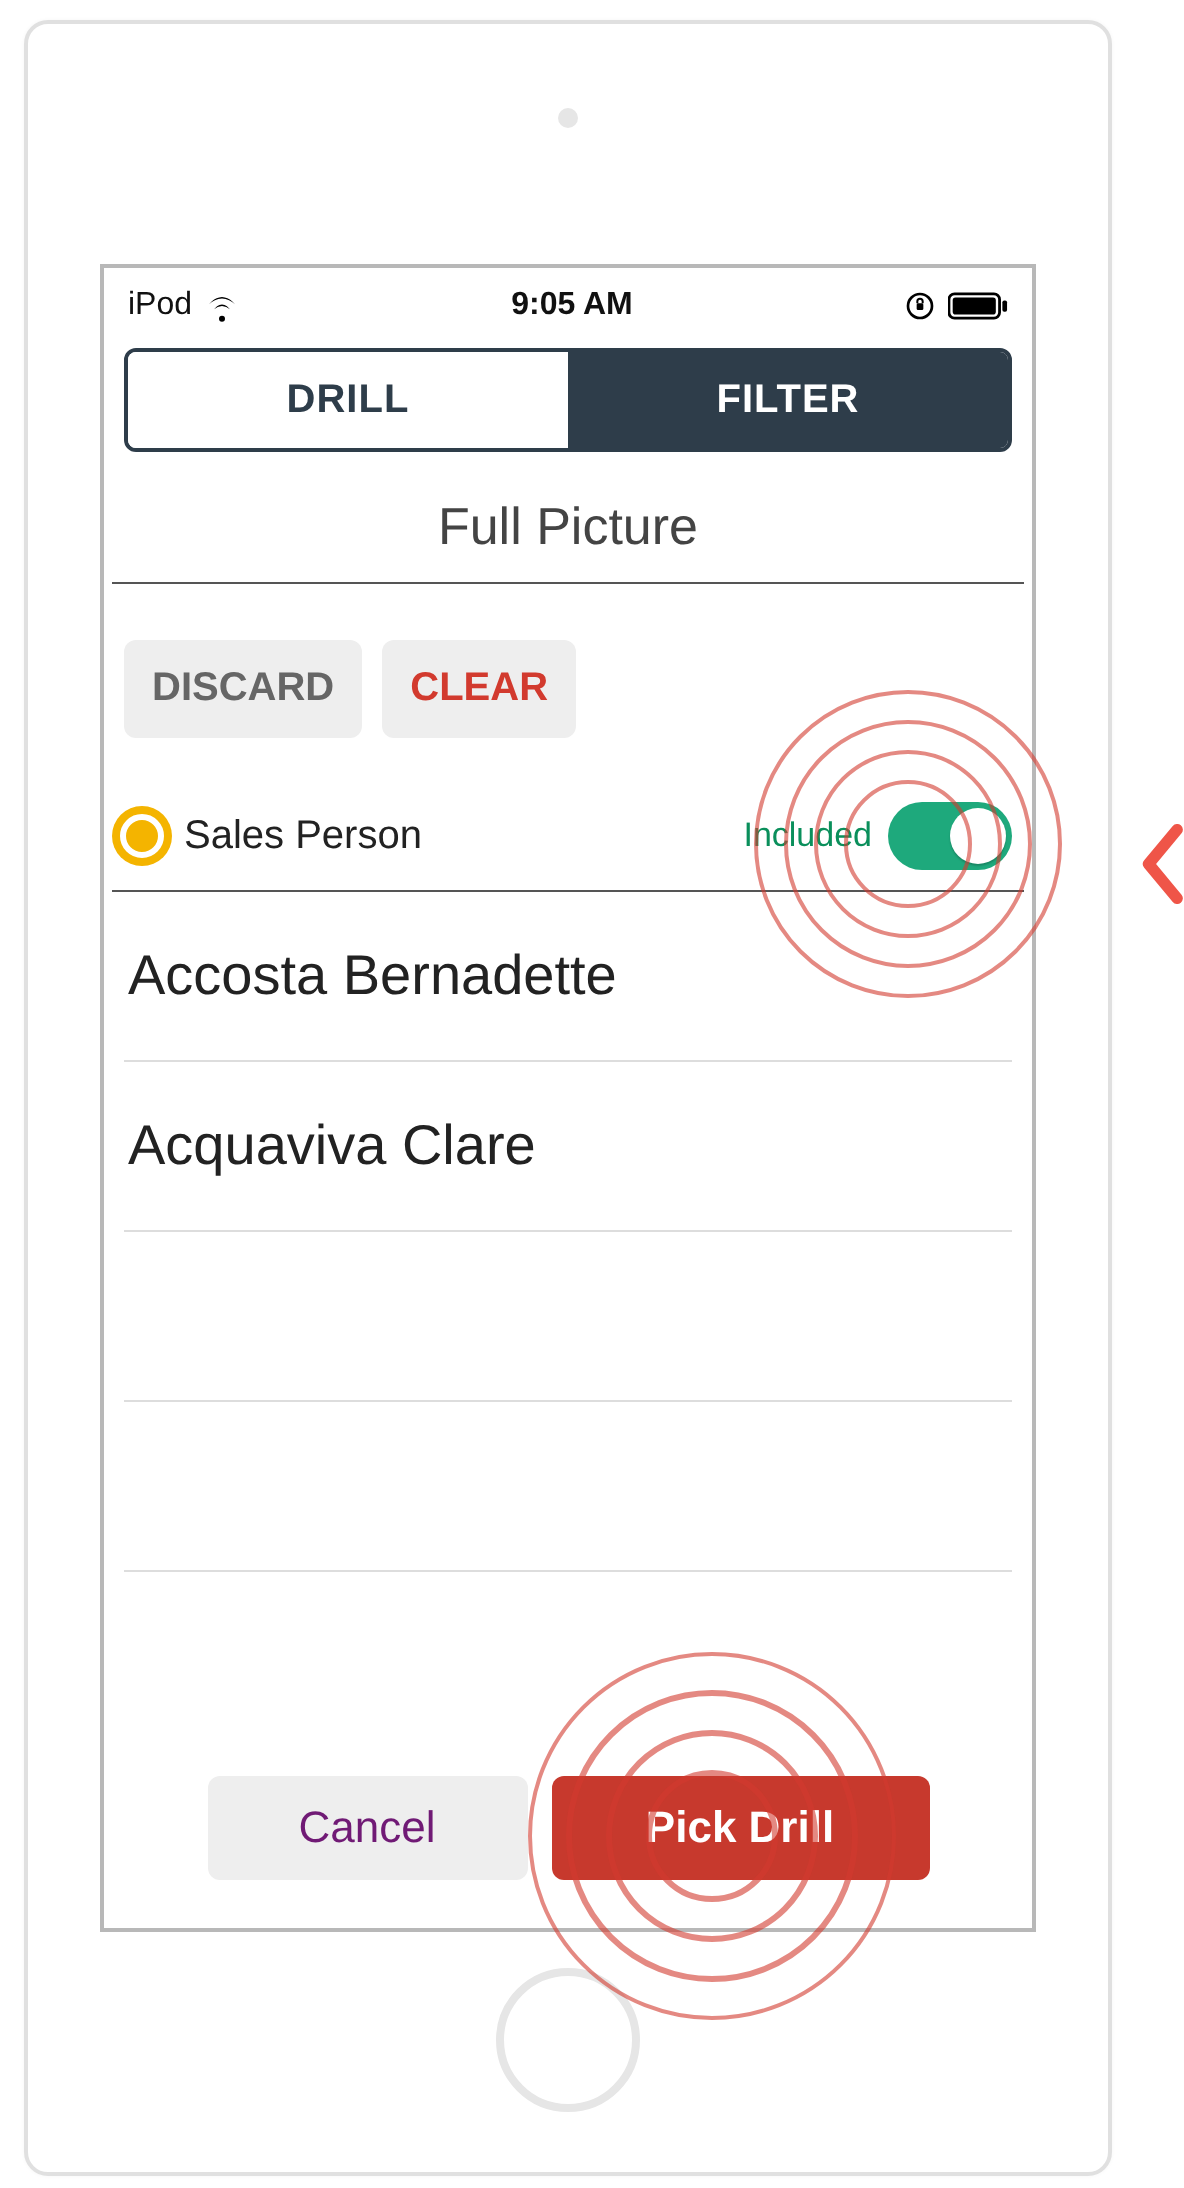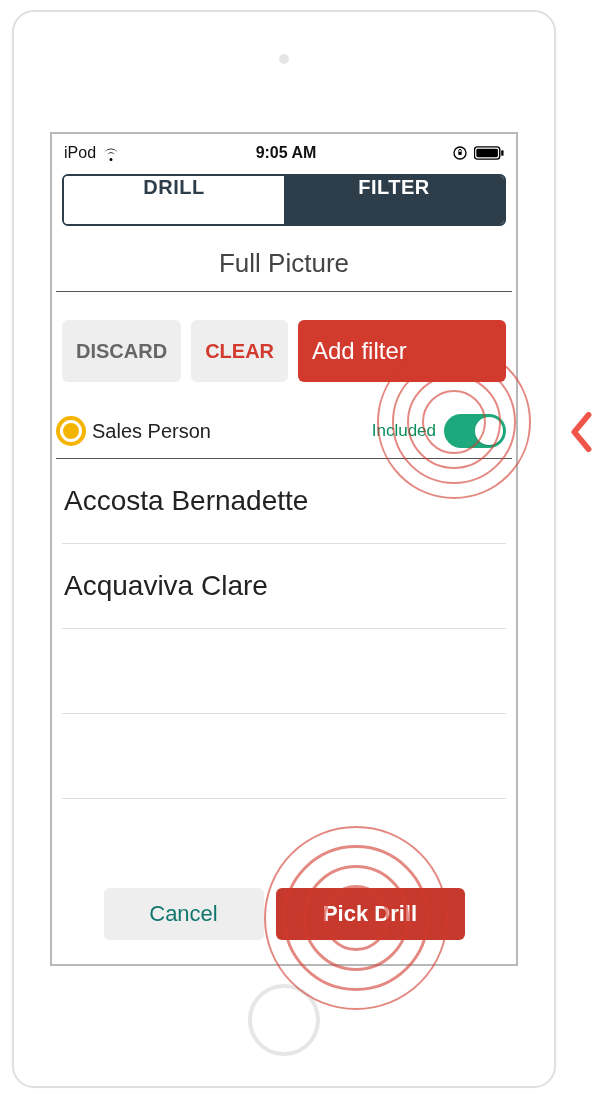--- a/index.html
+++ b/index.html
@@ -9,21 +9,21 @@
     font-family: -apple-system, "Helvetica Neue", Arial, sans-serif;
     position: relative;
     overflow: hidden;
   }
   
   .phone {
     position: absolute;
     left: 12px; top: 10px;
     width: 540px; height: 1074px;
     border: 2px solid #e0e0e0;
-    border-radius: 22px;
+    border-radius: 12px;
     box-shadow: 0 0 2px rgba(0,0,0,0.04);
     background: #fff;
   }
   .speaker-dot {
     position: absolute;
     left: 50%; top: 42px;
     width: 10px; height: 10px;
     background: #e6e6e6;
     border-radius: 50%;
     transform: translateX(-50%);
@@ -64,21 +64,21 @@
     margin: 6px 10px 0 10px;
     display: flex;
     border: 2px solid #2e3d4a;
     border-radius: 6px;
     overflow: hidden;
     height: 48px;
   }
   .seg-btn {
     flex: 1;
     display: flex;
-    align-items: flex-start;
+    align-items: center;
     justify-content: center;
     font-size: 20px;
     font-weight: 600;
     letter-spacing: 0.5px;
     cursor: pointer;
   }
   .seg-drill { background: #fff; color: #2e3d4a; }
   .seg-filter { background: #2e3d4a; color: #fff; }
 
   .page-title {
@@ -94,24 +94,25 @@
   }
 
   
   .action-row {
     display: flex;
     gap: 10px;
     padding: 28px 10px 14px 10px;
     align-items: center;
   }
   .btn {
-    height: 62px;
+    height: 49px;
     border-radius: 6px;
     display:flex;
     align-items:center;
+    justify-content:center;
     font-size: 20px;
     font-weight: 600;
     cursor:pointer;
     padding: 0 14px;
   }
   .btn-discard {
     background: #eeeeee;
     color: #666;
   }
   .btn-clear {
@@ -194,21 +195,21 @@
   .footer-row {
     position: absolute;
     bottom: 24px;
     left: 0; right: 0;
     display:flex;
     justify-content:center;
     gap: 12px;
   }
   .btn-cancel {
     width: 160px; height: 52px;
-    background:#eeeeee; color:#0f766e;
+    background:#eeeeee; color:#701a75;
     font-size:22px; font-weight:500;
   }
   .btn-pickdrill {
     width: 189px; height: 52px;
     background:#c7392d; color:#fff;
     font-size:22px; font-weight:700;
   }
   .btn-cancel, .btn-pickdrill {
     border-radius:6px;
     display:flex;align-items:center;justify-content:center;
@@ -286,23 +287,20 @@
     <div class="page-title">Full Picture</div>
     <div class="hr"></div>
 
     <div class="action-row">
       <div class="btn btn-discard">
         <span>DISCARD</span>
       </div>
       <div class="btn btn-clear">
         <span>CLEAR</span>
       </div>
-      <div class="btn btn-addfilter">
-        <span>Add filter</span>
-      </div>
     </div>
 
     <div class="category-row">
       <div class="cat-left">
         <span class="cat-dot2"></span>
         <span class="cat-label">Sales Person</span>
       </div>
       <div class="cat-right">
         <span class="included-label">Included</span>
         <span class="toggle"></span>

